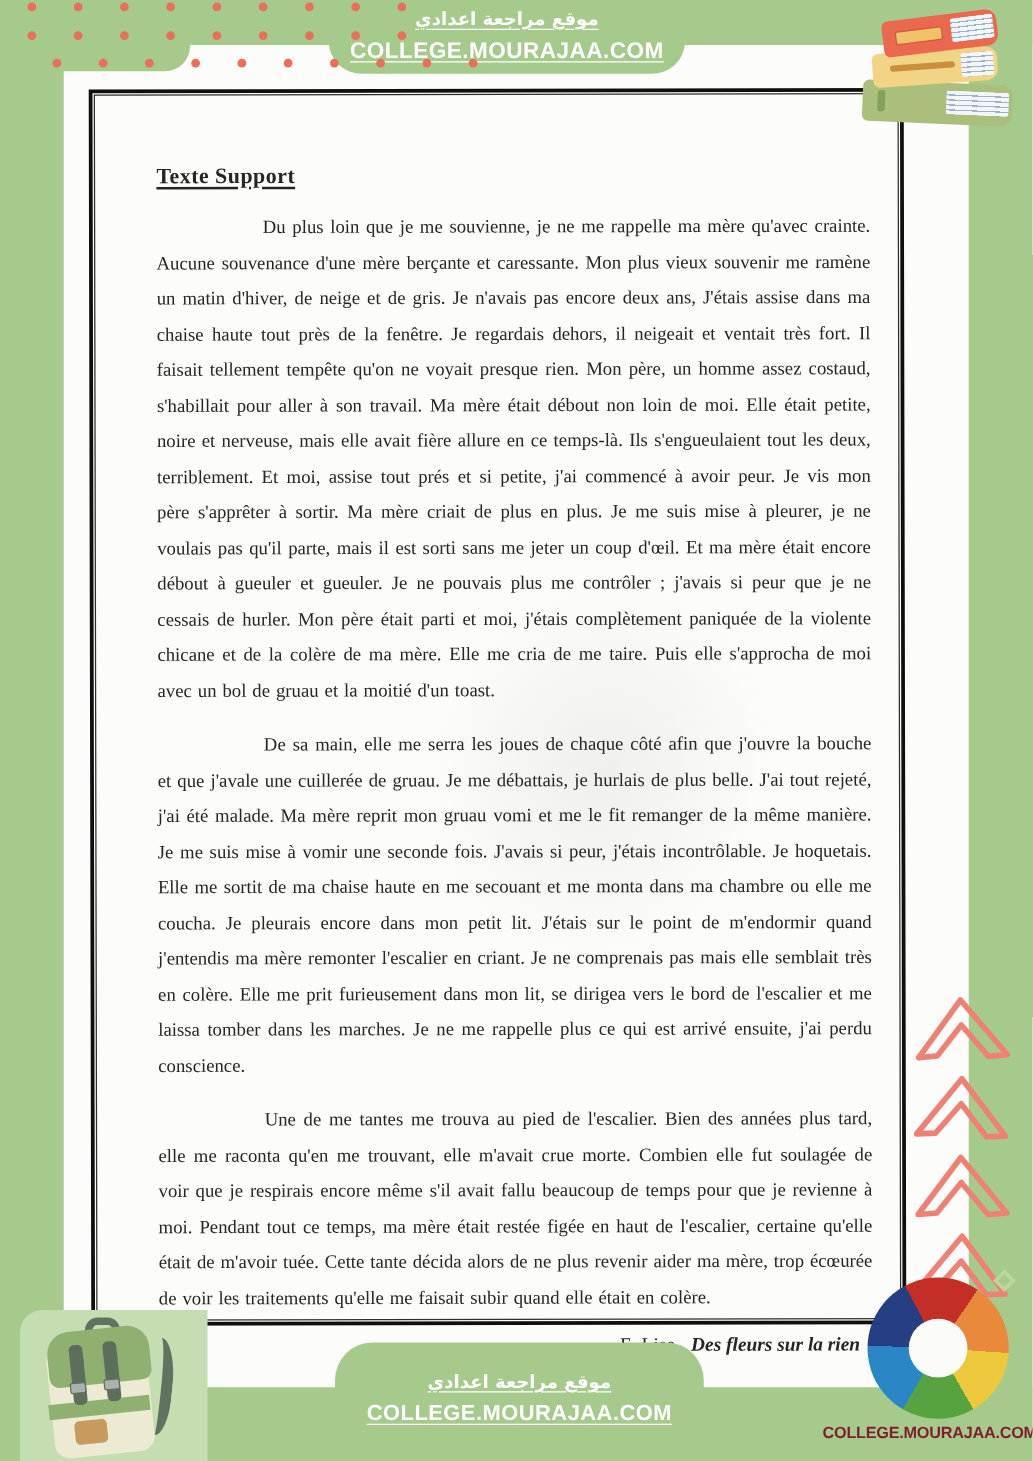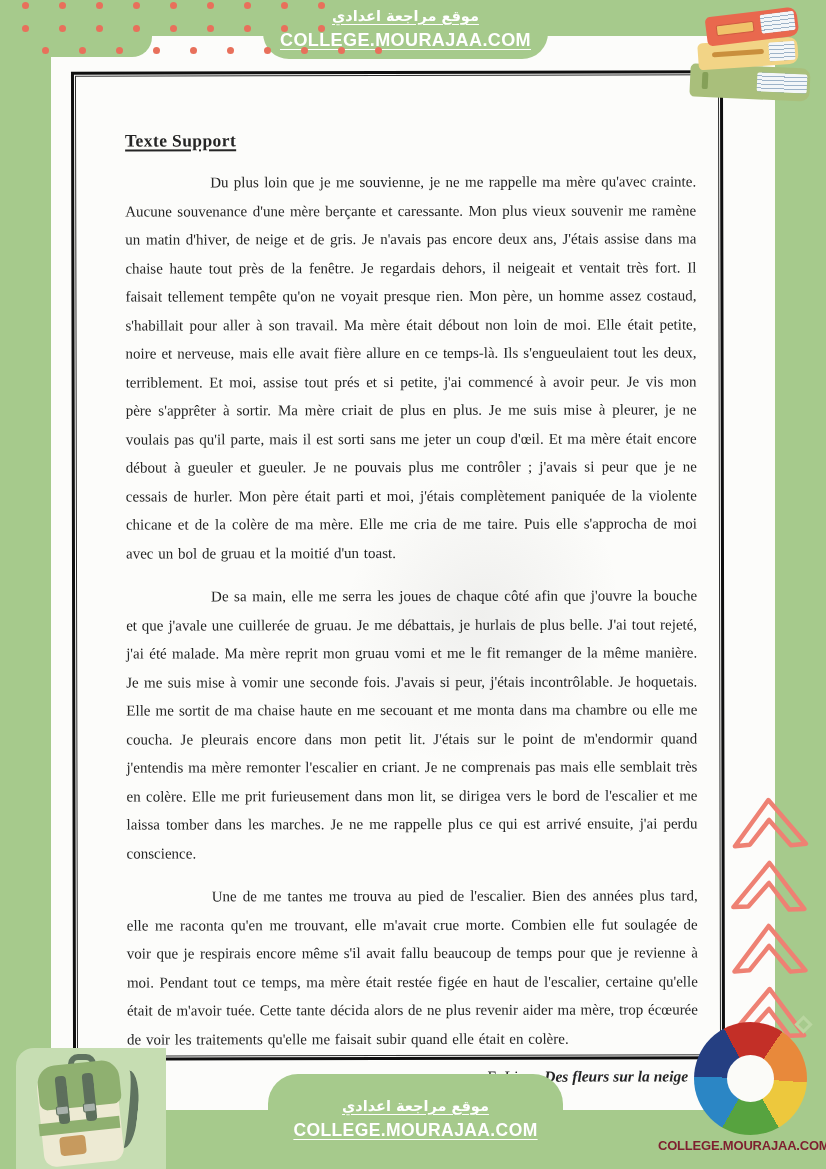--- a/index.html
+++ b/index.html
@@ -234,21 +234,21 @@
   <path d="M7 57 L42 12 L78 57 L63 58 L42 32 L22 56 Z" fill="none" stroke="#ee8173" stroke-width="4.5" stroke-linejoin="round"></path>
 </svg>
 
 <div class="frame">
   <div class="doc-content">
     <div class="doc-title">Texte Support</div>
     <p class="first">Du  plus loin que je me souvienne, je ne me rappelle ma mère qu'avec crainte. Aucune souvenance d'une mère berçante et caressante. Mon plus vieux souvenir me ramène un matin d'hiver, de neige et de gris. Je n'avais pas encore deux ans, J'étais assise dans ma chaise haute tout près de la fenêtre. Je regardais dehors, il neigeait et ventait très fort. Il faisait tellement tempête qu'on ne voyait presque rien. Mon père, un homme assez costaud, s'habillait pour aller à son travail. Ma mère était débout non loin de moi. Elle était petite, noire et nerveuse, mais elle avait fière allure en ce temps-là. Ils s'engueulaient tout les deux, terriblement. Et moi, assise tout prés et si petite, j'ai  commencé à avoir peur. Je vis mon père s'apprêter à sortir. Ma mère criait de plus en plus. Je me suis mise à pleurer, je ne voulais pas qu'il parte, mais il est sorti sans me jeter un coup d'œil. Et ma mère était encore débout à gueuler et gueuler. Je ne pouvais plus me contrôler ; j'avais si peur que je ne cessais de hurler. Mon père était parti et moi, j'étais complètement paniquée de la violente chicane et de la colère de ma mère. Elle me cria de me taire. Puis elle s'approcha de moi avec un bol de gruau et la moitié d'un toast.</p>
     <p>De sa main, elle me serra les joues de chaque côté afin que j'ouvre la bouche et que j'avale une cuillerée de gruau. Je me débattais, je hurlais de plus belle. J'ai tout rejeté, j'ai été malade. Ma mère reprit mon gruau vomi et me le fit remanger de la même manière. Je me suis mise à vomir une seconde fois. J'avais si peur, j'étais  incontrôlable. Je hoquetais. Elle me sortit de ma chaise haute en me secouant et me monta dans  ma chambre ou elle me coucha. Je pleurais encore dans mon petit lit. J'étais sur le point de m'endormir quand j'entendis ma mère remonter l'escalier en criant. Je ne comprenais pas mais elle semblait très en colère. Elle me prit furieusement dans mon lit, se dirigea vers le bord de l'escalier et me laissa tomber dans les marches. Je ne me rappelle plus ce qui est arrivé ensuite, j'ai perdu conscience.</p>
     <p>Une de me tantes me trouva au pied de l'escalier. Bien des années plus tard, elle me raconta qu'en me trouvant, elle m'avait crue morte. Combien elle fut soulagée de voir que je respirais encore même s'il avait fallu beaucoup de temps pour que je revienne à moi. Pendant tout ce temps, ma mère était restée figée en haut de l'escalier, certaine qu'elle était de m'avoir tuée. Cette tante décida alors de ne plus revenir aider ma mère, trop écœurée de voir les traitements qu'elle me faisait subir quand elle était en colère.</p>
     <div class="attribution">
-      <span>E. Lise,</span><span class="work">Des fleurs sur la neige</span>
+      <span>E. Lise,</span><span class="work">Des fleurs sur la rien</span>
     </div>
   </div>
 </div>
 
 <div class="books">
   <div class="book book-bot">
       <span class="pages"></span>
       <span class="label"></span>
     </div>
   <div class="book book-mid">

